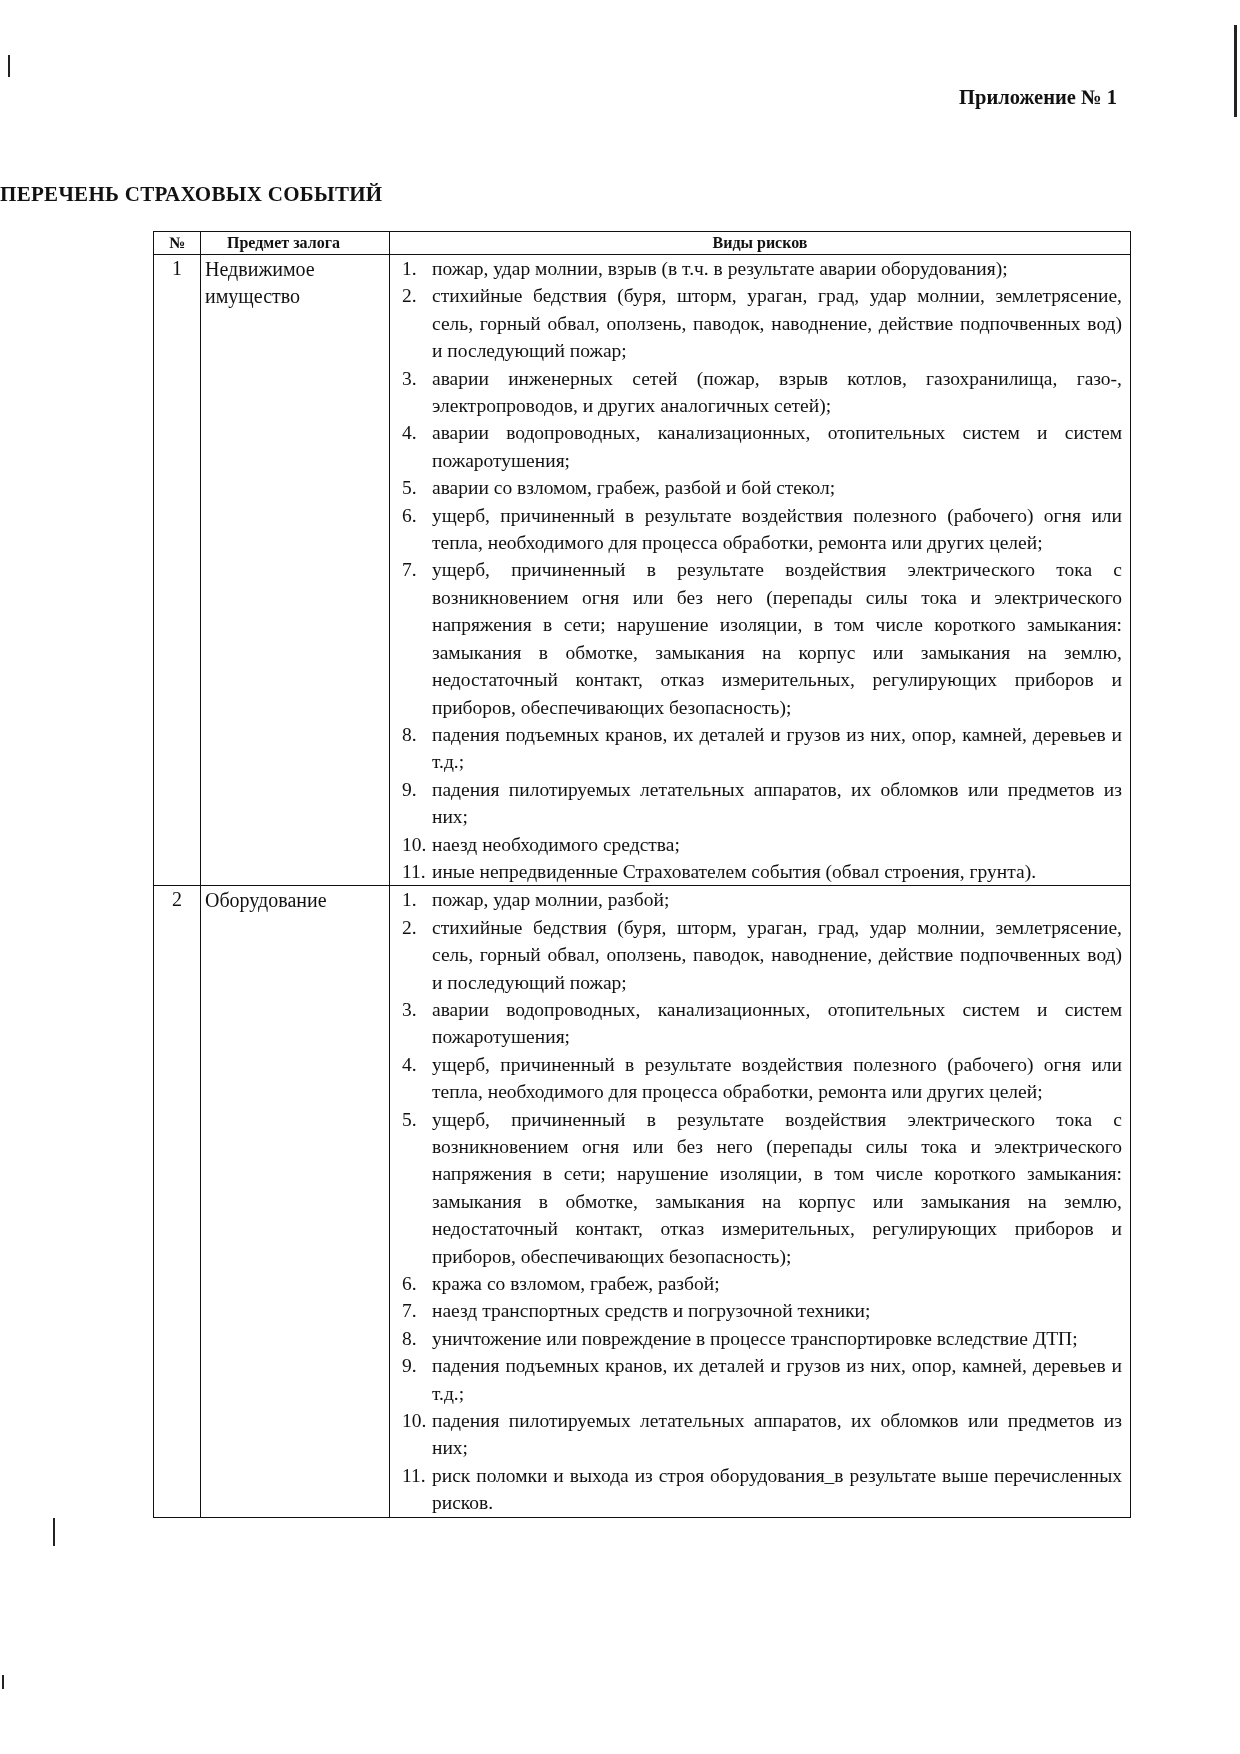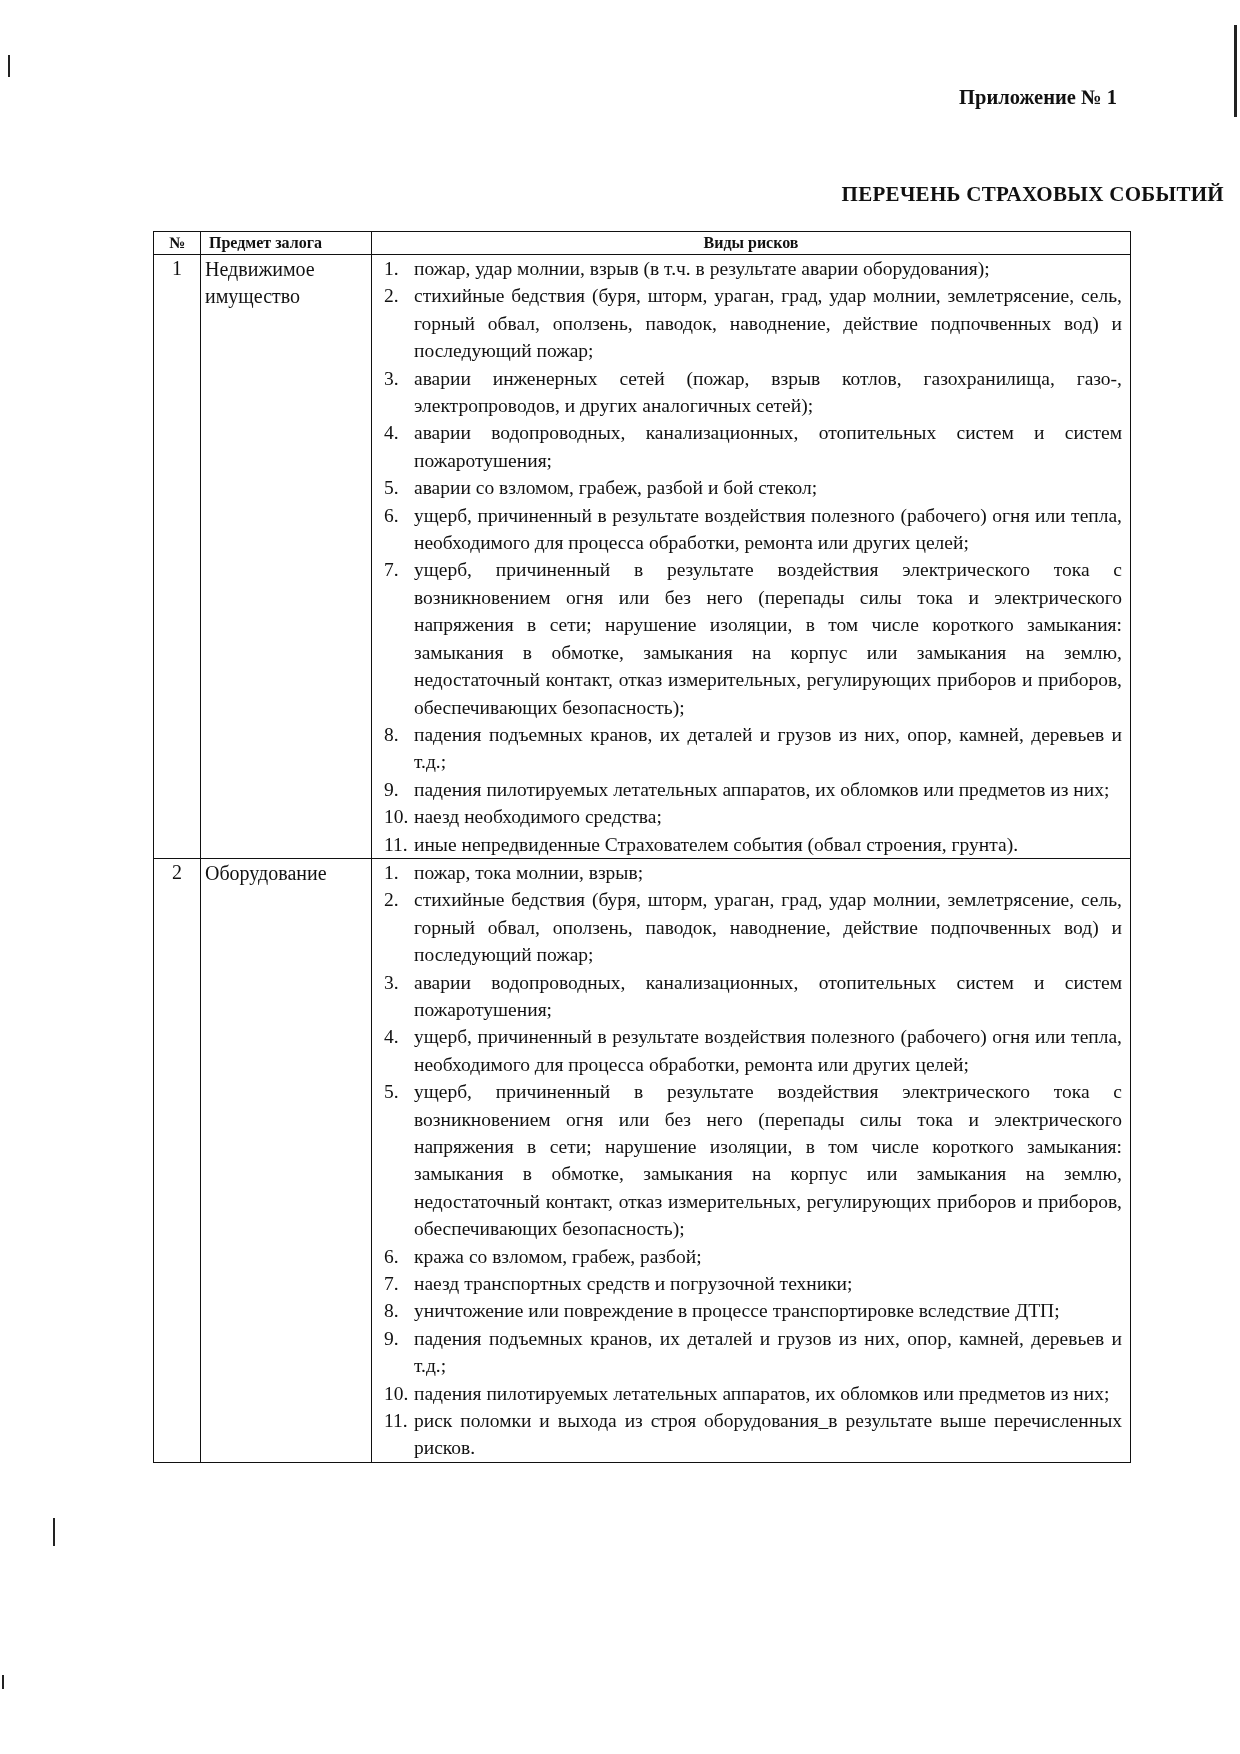--- a/index.html
+++ b/index.html
@@ -1,28 +1,28 @@
 <!DOCTYPE html>
 <html><head>
 <meta charset="utf-8">
 <style>
   html, body { margin: 0; padding: 0; background: #ffffff; }
   body { width: 1240px; height: 1754px; position: relative; overflow: hidden;
          font-family: "Liberation Serif", "DejaVu Serif", serif; color: #111; }
   .scan-mark { position: absolute; background: #222; }
   .header-block { position: absolute; right: 123px; top: 82px; text-align: right;
                   font-weight: bold; font-size: 20.5px; line-height: 30px; margin-left: 8px; }
-  .doc-title { position: absolute; left: 0; width: 1224px; top: 182px; text-align: right;
+  .doc-title { position: absolute; left: 0; width: 1224px; top: 182px; text-align: left;
                font-weight: bold; font-size: 21px; letter-spacing: 0.3px; }
   table.risk-table { position: absolute; left: 153px; top: 231px; width: 978px;
                      border-collapse: collapse; font-size: 19.5px; line-height: 27.4px; }
   .risk-table th, .risk-table td { border: 1.5px solid #111; vertical-align: top; }
   .risk-table th { font-weight: bold; font-size: 16px; line-height: 22px; padding: 0 4px; }
   .risk-table th.col-no { width: 38px; }
-  .risk-table th.col-subject { width: 158px; text-align: left; padding-left: 8px; }
+  .risk-table th.col-subject { width: 158px; text-align: left; padding-left: 26px; }
   .risk-table td.col-no { text-align: center; font-size: 20px; padding-top: 0; }
   .risk-table td.col-subject { padding-left: 4px; font-size: 20px; }
   .risk-table td.col-risks { padding: 0 8px 0 12px; }
   .risk-table td.col-no { border-right-style: dashed; }
   ol.risks { margin: 0; padding: 0; list-style: none; }
   ol.risks li { display: flex; text-align: justify; }
   ol.risks li .num { flex: 0 0 30px; }
   ol.risks li .txt { flex: 1; text-align: justify; }
 </style>
 </head>
@@ -100,21 +100,21 @@
           </ol>
         </td>
       </tr>
       <tr>
         <td class="col-no">2</td>
         <td class="col-subject">Оборудование</td>
         <td class="col-risks">
           <ol class="risks">
             <li>
               <span class="num">1.</span>
-              <span class="txt">пожар, тока молнии, взрыв;</span>
+              <span class="txt">пожар, удар молнии, разбой;</span>
             </li>
             <li>
               <span class="num">2.</span>
               <span class="txt">стихийные бедствия (буря, шторм, ураган, град, удар молнии, землетрясение, сель, горный обвал, оползень, паводок, наводнение, действие подпочвенных вод) и последующий пожар;</span>
             </li>
             <li>
               <span class="num">3.</span>
               <span class="txt">аварии водопроводных, канализационных, отопительных систем и систем пожаротушения;</span>
             </li>
             <li>

